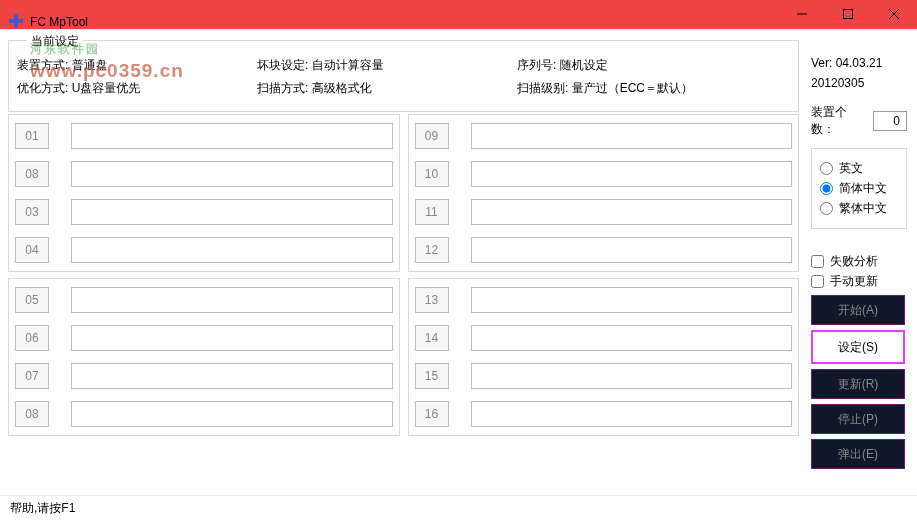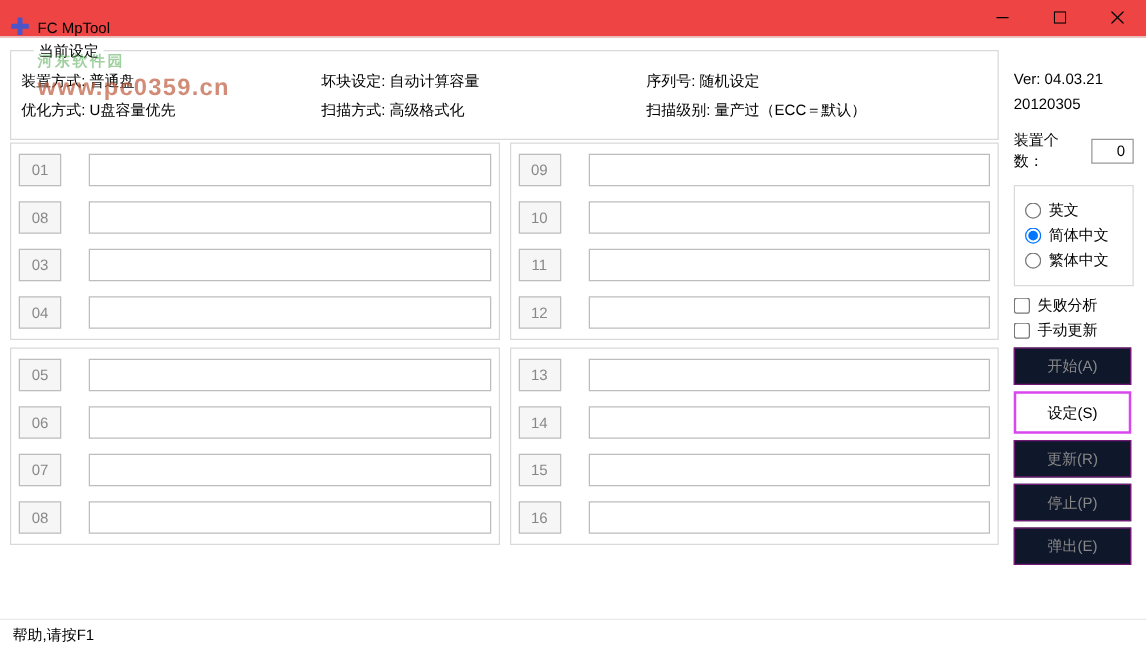--- a/index.html
+++ b/index.html
@@ -24,21 +24,21 @@
 .slot-col{flex:1;display:flex;flex-direction:column;gap:6px}
 .slot-group{border:1px solid #d9d9d9;padding:6px 6px;display:flex;flex-direction:column;gap:8px}
 .slot-row{display:flex;align-items:center;gap:22px;height:30px}
 .slot-num{width:34px;height:26px;border:1px solid #bdbdbd;background:#f6f6f6;display:flex;align-items:center;justify-content:center;color:#888}
 .slot-field{flex:1;height:26px;border:1px solid #bdbdbd;background:#fff}
 .status{padding:4px 10px;color:#000}
 .side .ver{color:#000;margin:20px 0 6px 0}
 .side .date{color:#000;margin-bottom:14px}
 .side .count{display:flex;align-items:center;gap:6px;margin-bottom:10px}
 .side .count .box{width:36px;height:20px;border:1px solid #999;background:#fff;text-align:right;padding:0 6px;line-height:18px}
-.side .langbox{border:1px solid #d9d9d9;padding:8px 8px;margin-bottom:7px}
+.side .langbox{border:1px solid #d9d9d9;padding:8px 8px;margin-bottom:24px}
 .side .radio,.side .check{display:flex;align-items:center;gap:6px;margin:3px 0;color:#000}
 .side .radio input,.side .check input{margin:0}
 .side .btn{width:94px;height:30px;border:1px solid #701a75;background:#0f172a;color:#888;margin:5px 0;display:flex;align-items:center;justify-content:center}
 .side .btn.active{border:2px solid #d946ef;color:#000;background:#fff;height:34px}
 .hr{border:none;border-top:1px solid #e9e9e9;margin:0}
 </style>
 </head>
 <body>
 
 <div class="titlebar">

